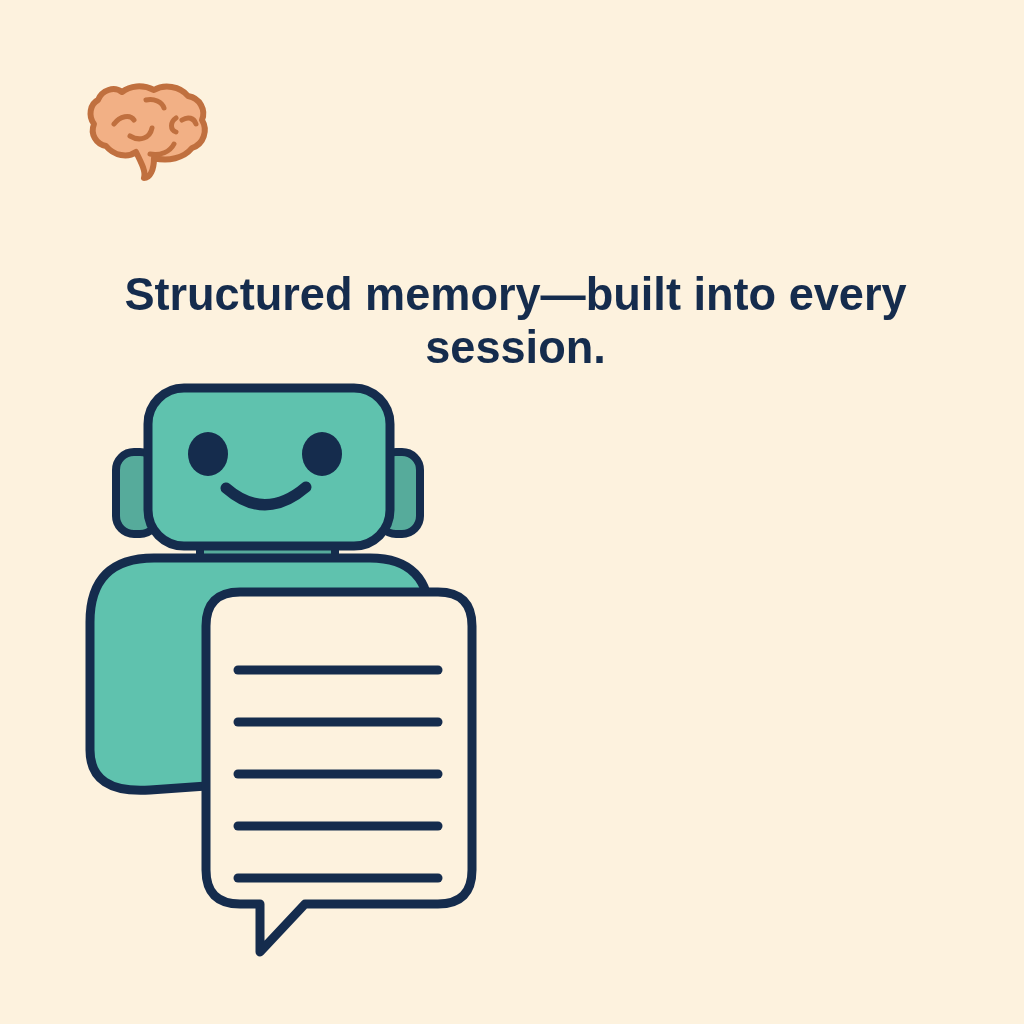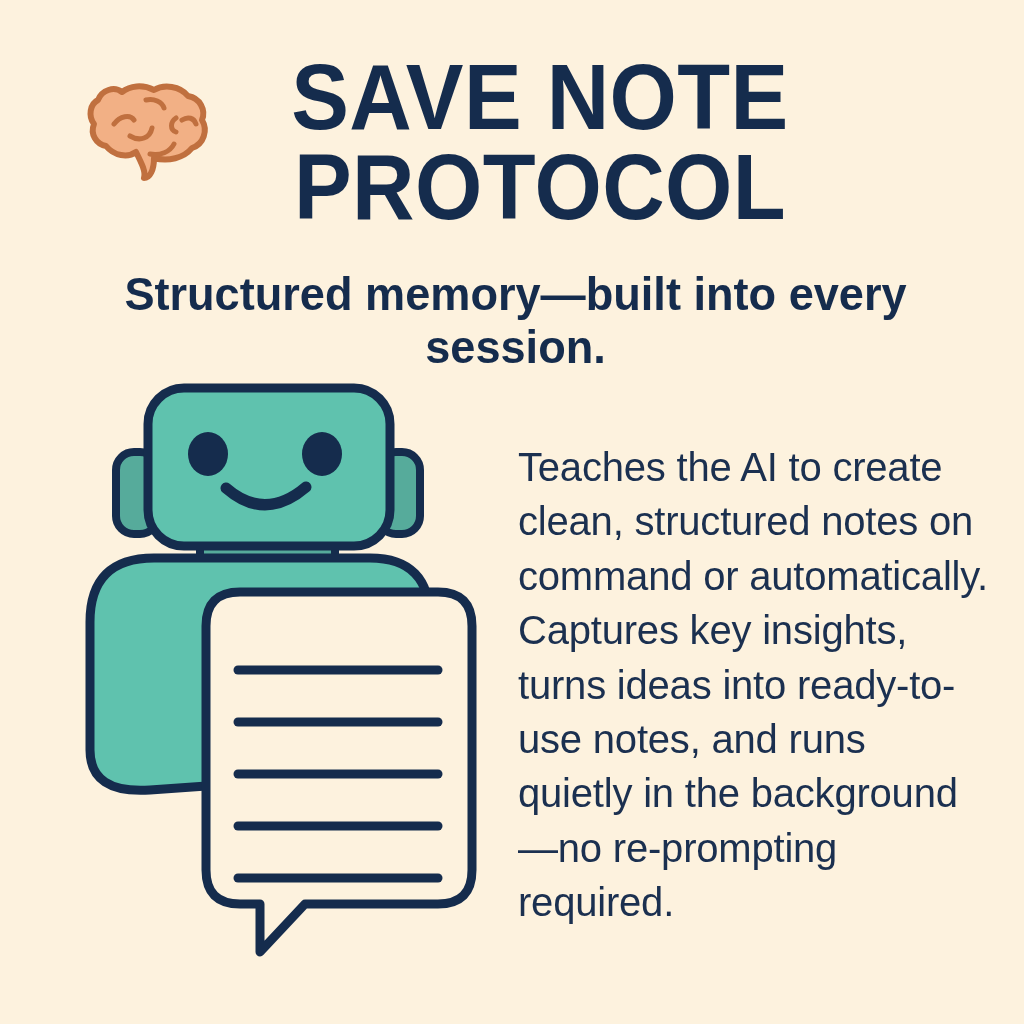--- a/index.html
+++ b/index.html
@@ -107,28 +107,23 @@
         <path d="M30 52 C36 44 46 42 50 48"></path>
         <path d="M46 64 C56 70 66 66 68 56"></path>
         <path d="M62 28 C70 26 78 30 80 36"></path>
         <path d="M92 46 C86 50 86 58 92 60"></path>
         <path d="M98 48 C104 44 110 46 112 52"></path>
         <path d="M66 82 C76 84 86 80 90 72"></path>
       </g>
     </svg>
   </div>
 
-  <div class="title-block">
-    <div class="title-line">SAVE NOTE</div>
-    <div class="title-line">PROTOCOL</div>
-  </div>
 
   <div class="subtitle">Structured memory—built into every session.</div>
 
-  <div class="body-copy">Teaches the AI to create clean, structured notes on command or automatically. Captures key insights, turns ideas into ready-to-use notes, and runs quietly in the background—no re-prompting required.</div>
 
   <div class="robot-art">
     <svg viewBox="0 0 440 610" width="440" height="610">
 
       <rect x="56" y="82" width="42" height="82" rx="18" fill="#56ab9b" stroke="#152c4d" stroke-width="8"></rect>
 
       <rect x="318" y="82" width="42" height="82" rx="18" fill="#56ab9b" stroke="#152c4d" stroke-width="8"></rect>
 
       <rect x="140" y="158" width="135" height="42" rx="4" fill="#56ab9b" stroke="#152c4d" stroke-width="8"></rect>
 

